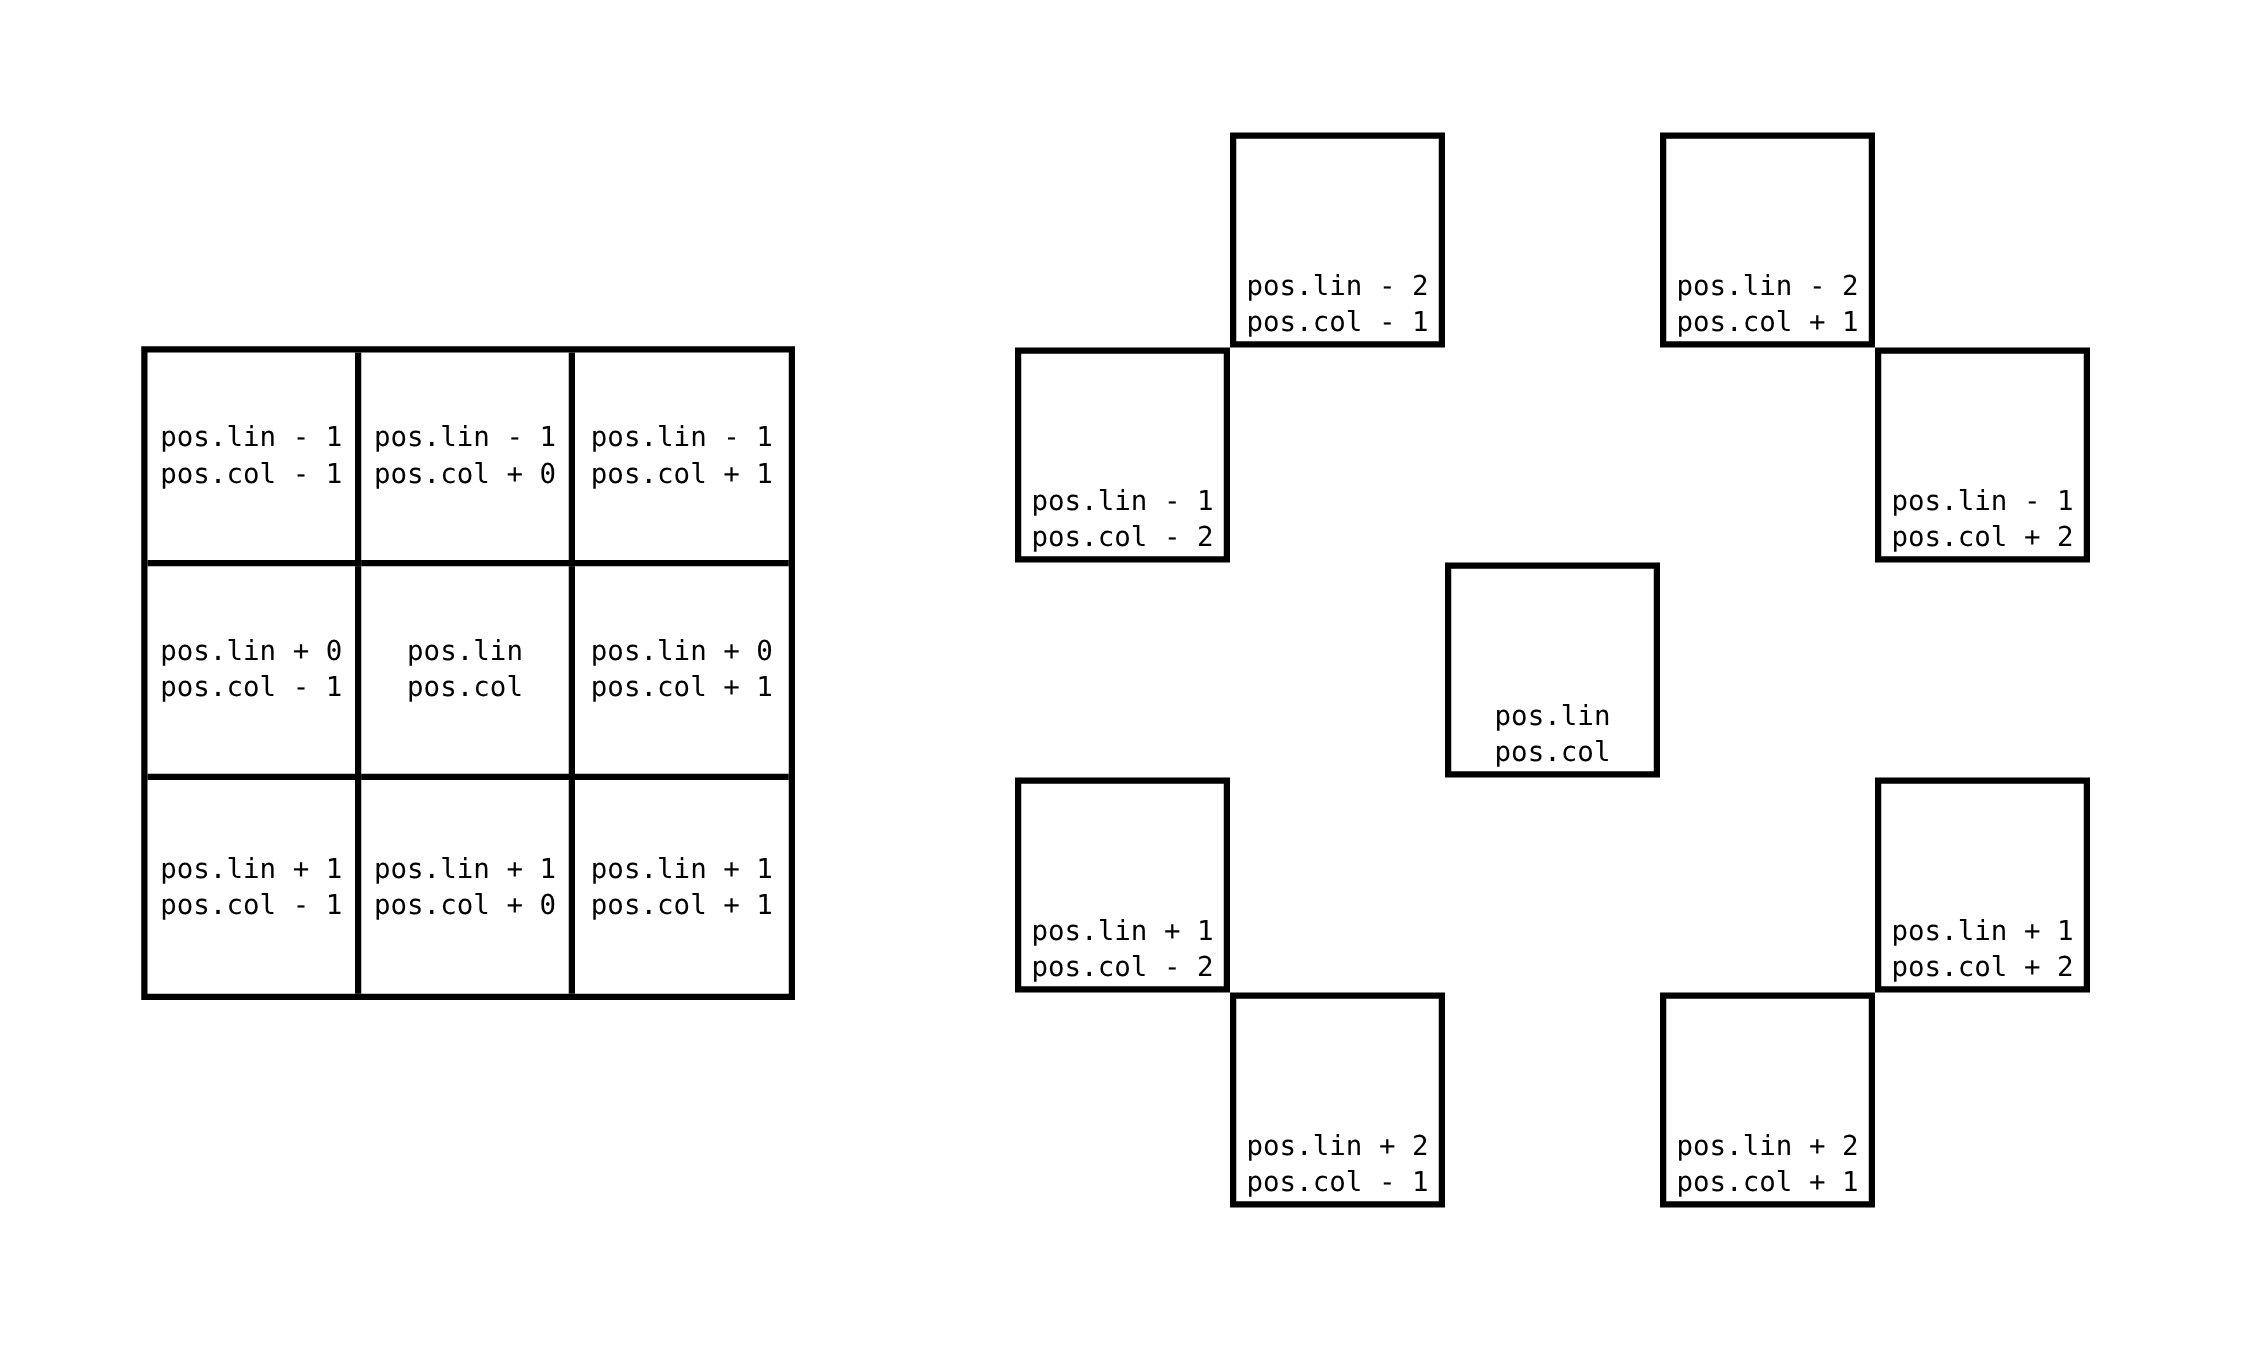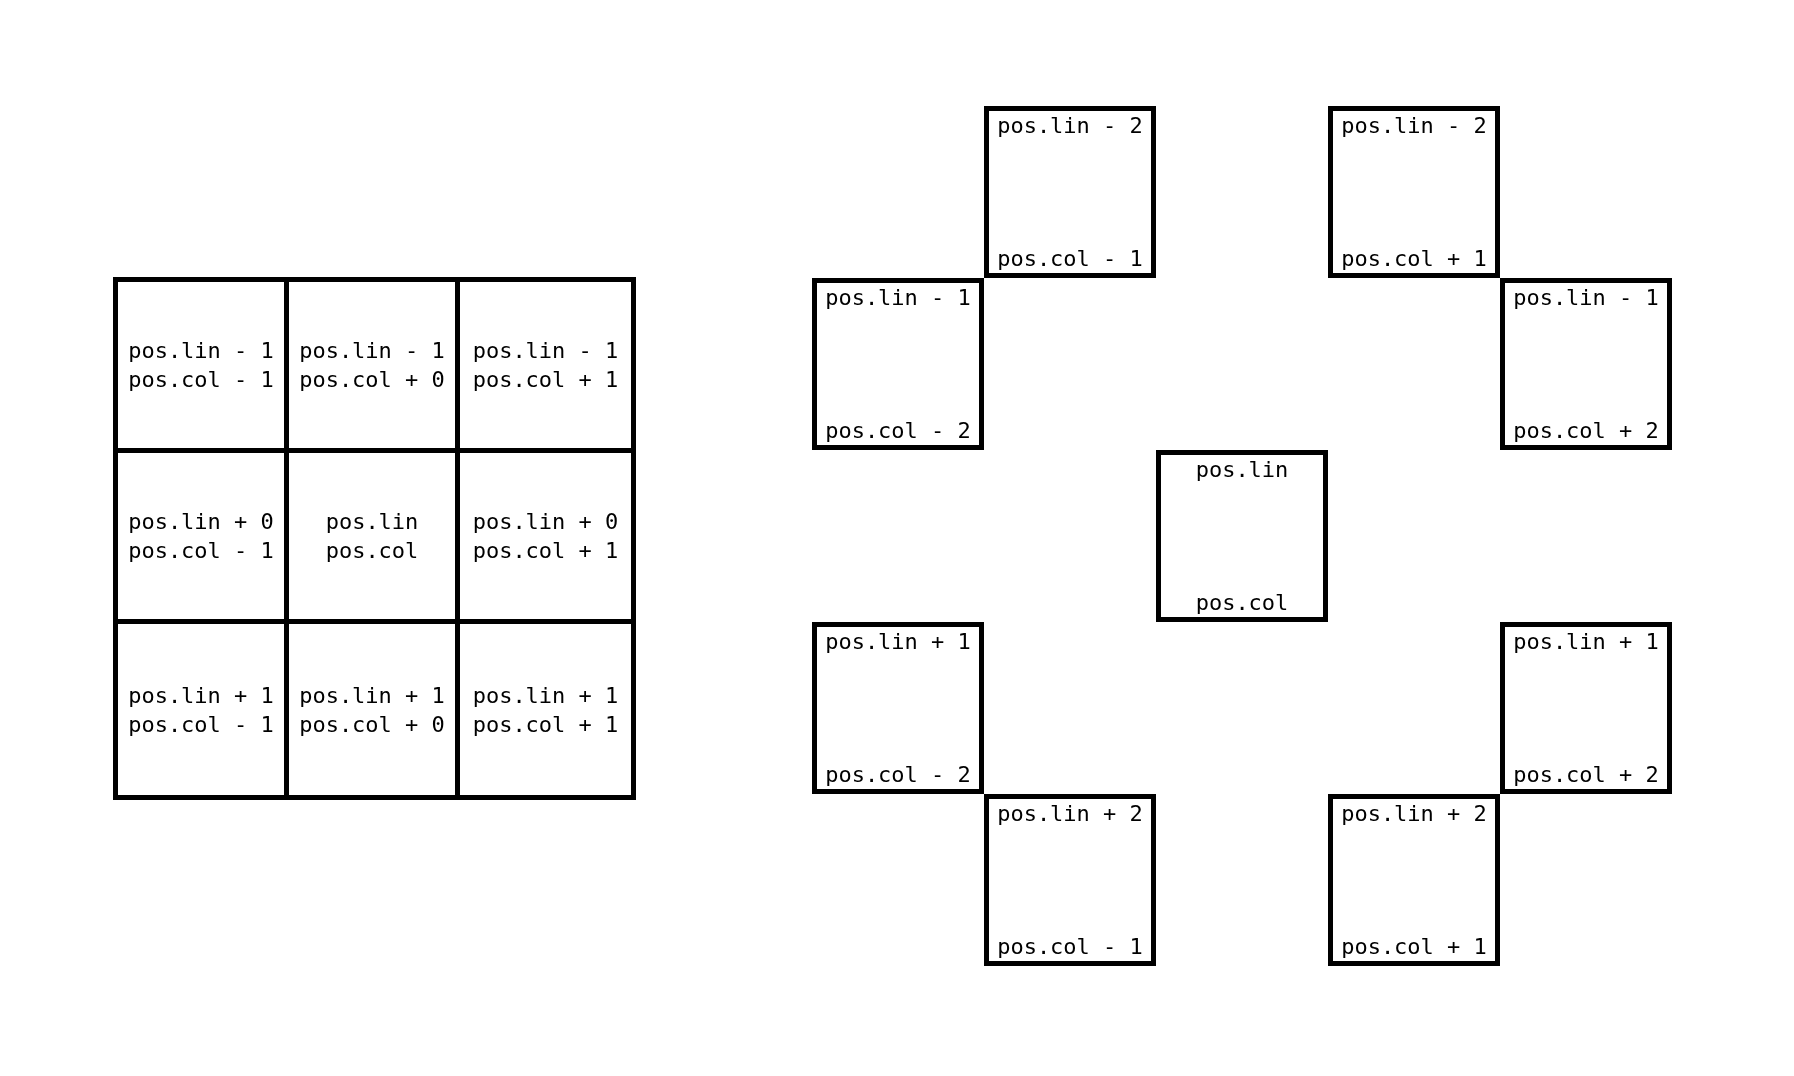--- a/index.html
+++ b/index.html
@@ -55,21 +55,21 @@
   .knight .kbox {
     position: absolute;
     width: 172px;
     height: 172px;
     box-sizing: border-box;
     border: 5px solid #000000;
     background: #ffffff;
     display: flex;
     flex-direction: column;
     align-items: center;
-    justify-content: space-between;
+    justify-content: flex-end;
   }
 
   .line {
     line-height: 29px;
     white-space: pre;
     text-align: center;
   }
 </style>
 </head>
 <body>

